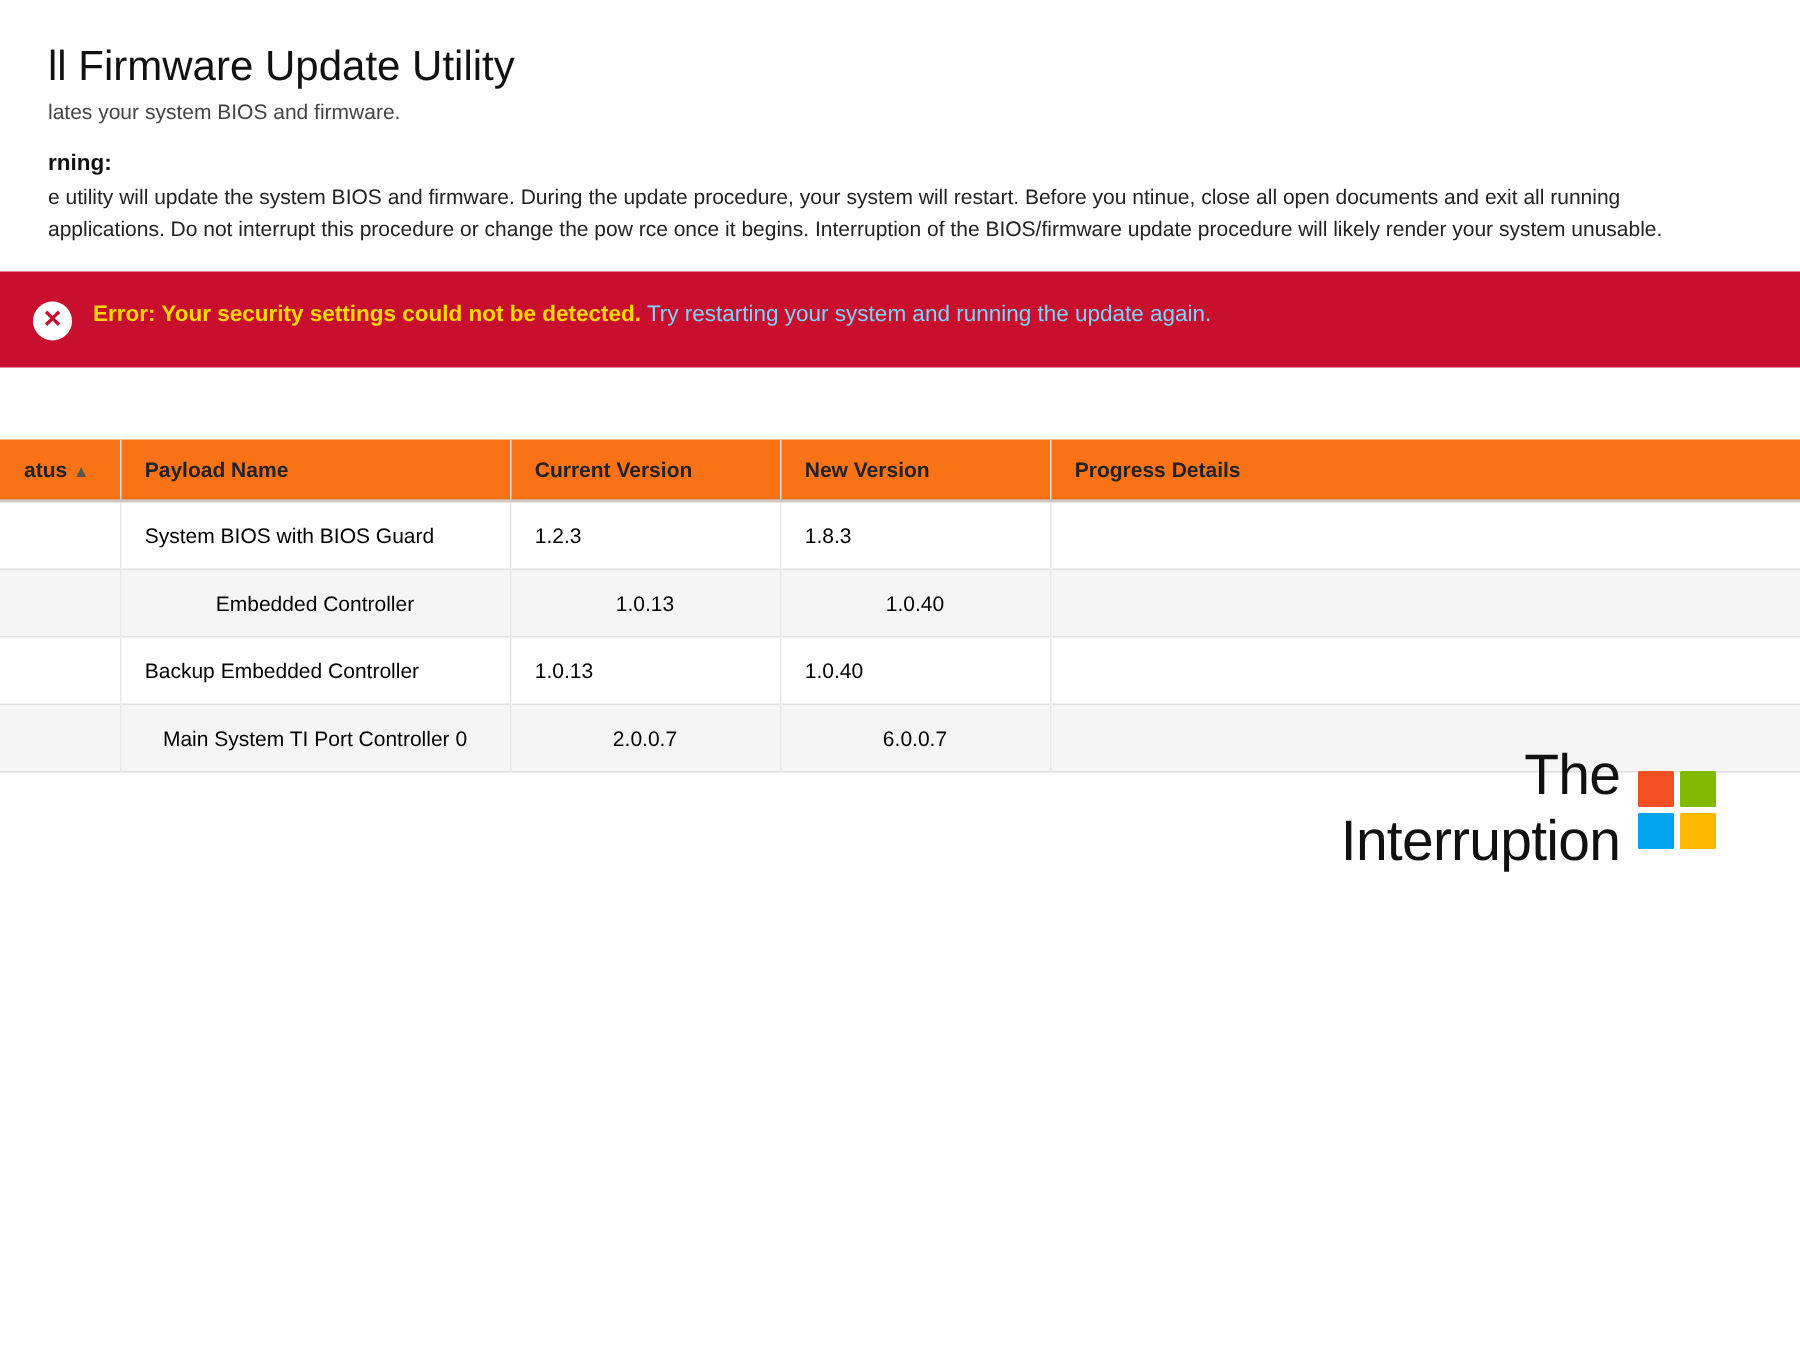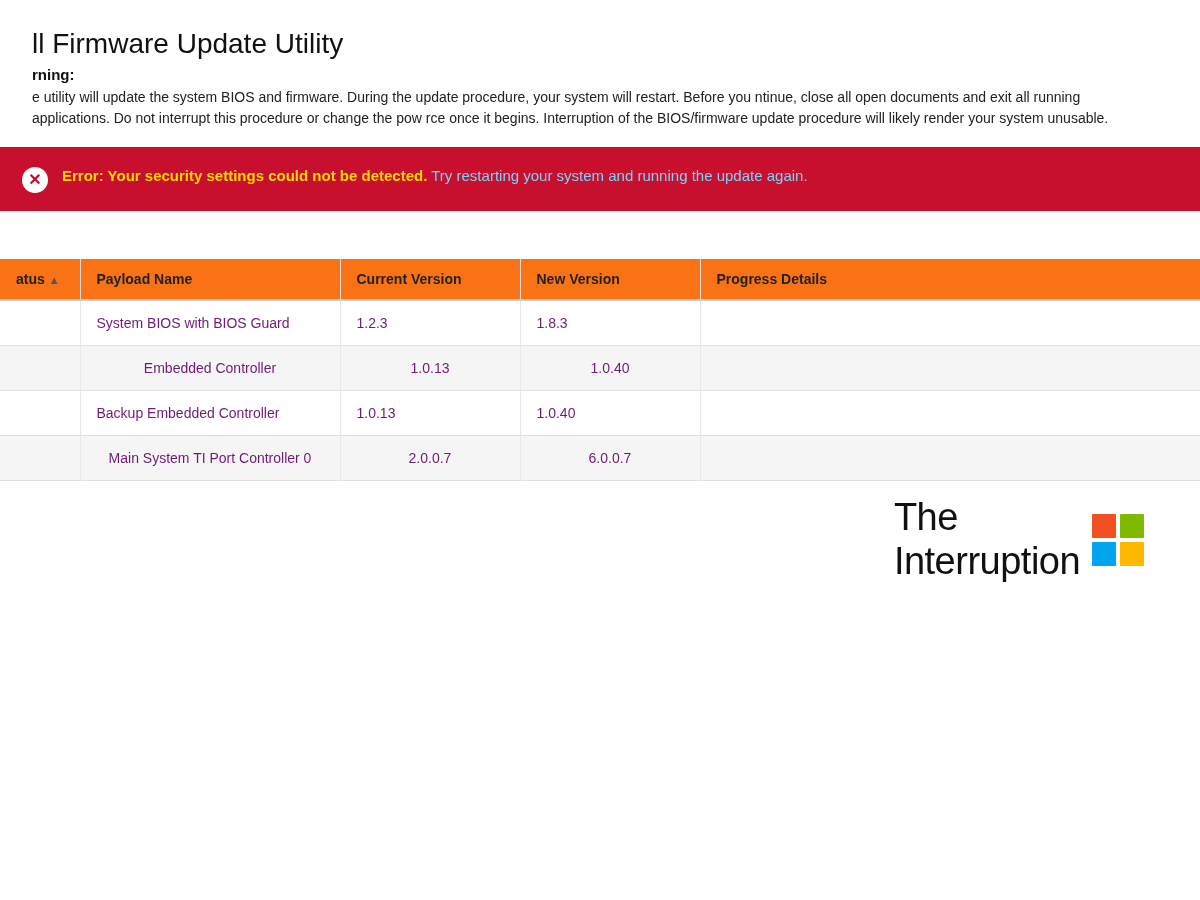--- a/index.html
+++ b/index.html
@@ -113,21 +113,21 @@
       border-right: none;
     }
     th.sortable-asc::after {
       content: ' ▲';
       font-size: 11px;
       color: #555;
     }
     td {
       padding: 14px 16px;
       font-size: 14px;
-      color: #701a75;
+      color: #000000;
       border-right: 1px solid #e8e8e8;
       vertical-align: middle;
     }
     td:last-child {
       border-right: none;
     }
     tr.row-white {
       background: #fff;
     }
     tr.row-gray {
@@ -152,20 +152,21 @@
       height: 160px;
       display: flex;
       align-items: center;
       justify-content: center;
       pointer-events: none;
     }
     .twc-logo {
       display: flex;
       align-items: center;
       gap: 10px;
+      text-align: right;
     }
     .twc-text {
       font-size: 38px;
       font-weight: 400;
       color: #111;
       line-height: 1.15;
       letter-spacing: -0.5px;
     }
     .twc-text span {
       display: block;
@@ -176,20 +177,21 @@
       flex-shrink: 0;
     }
   </style>
 </head>
 <body>
 
 <div class="page-container">
 
   <div class="header-section">
     <h1 class="app-title">ll Firmware Update Utility</h1>
+    <p class="app-subtitle">lates your system BIOS and firmware.</p>
     <p class="warning-label">rning:</p>
     <p class="warning-text">e utility will update the system BIOS and firmware. During the update procedure, your system will restart. Before you ntinue, close all open documents and exit all running applications. Do not interrupt this procedure or change the pow rce once it begins. Interruption of the BIOS/firmware update procedure will likely render your system unusable.</p>
   </div>
 
   <div class="error-banner">
     <div class="error-icon">
       <span class="error-icon-x">✕</span>
     </div>
     <div class="error-message">
       <span class="error-bold">Error: Your security settings could not be detected.</span>

